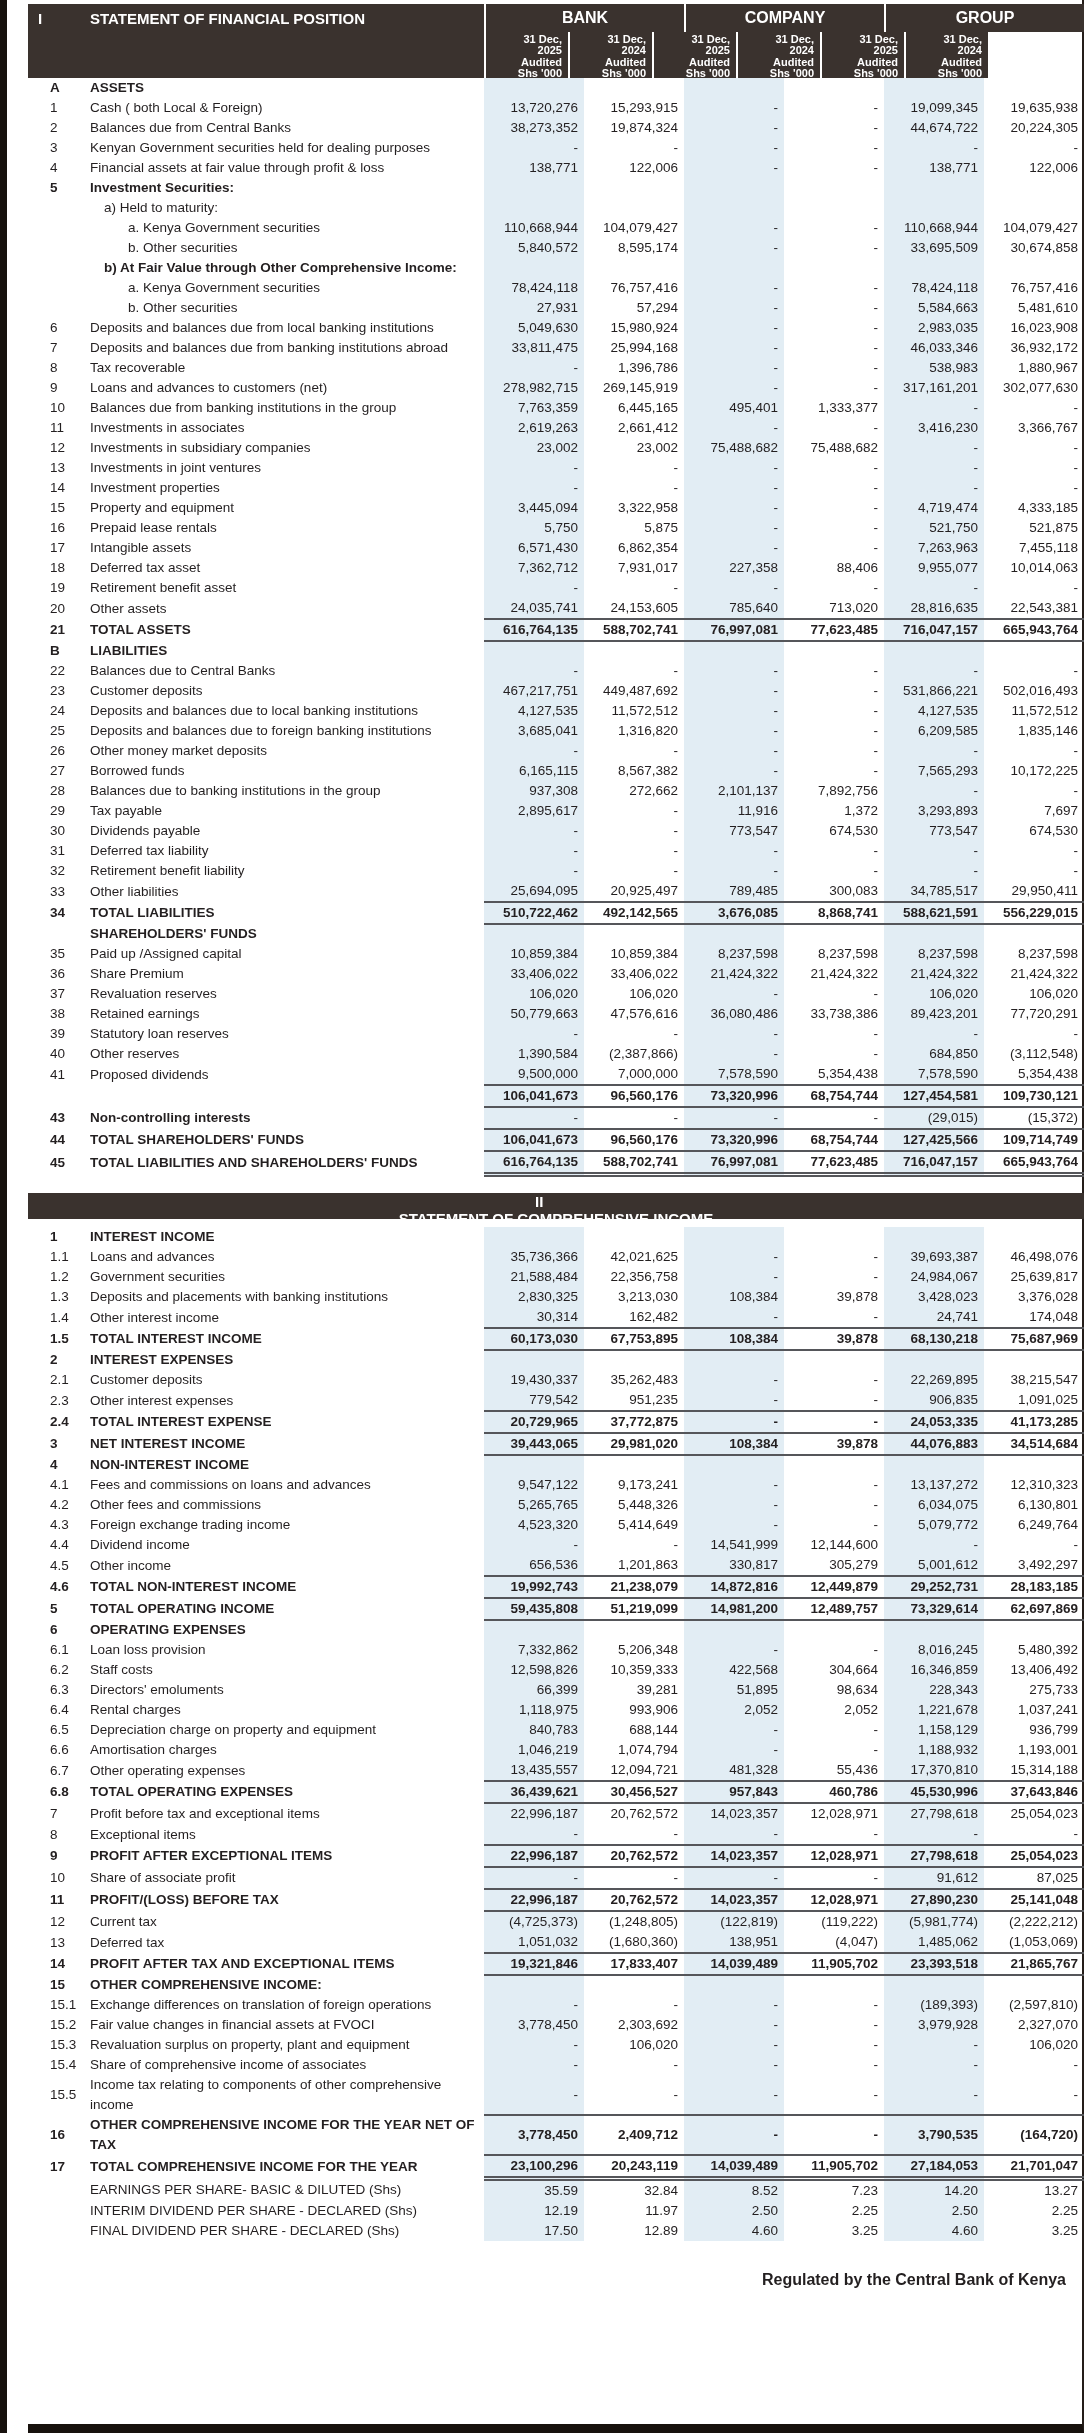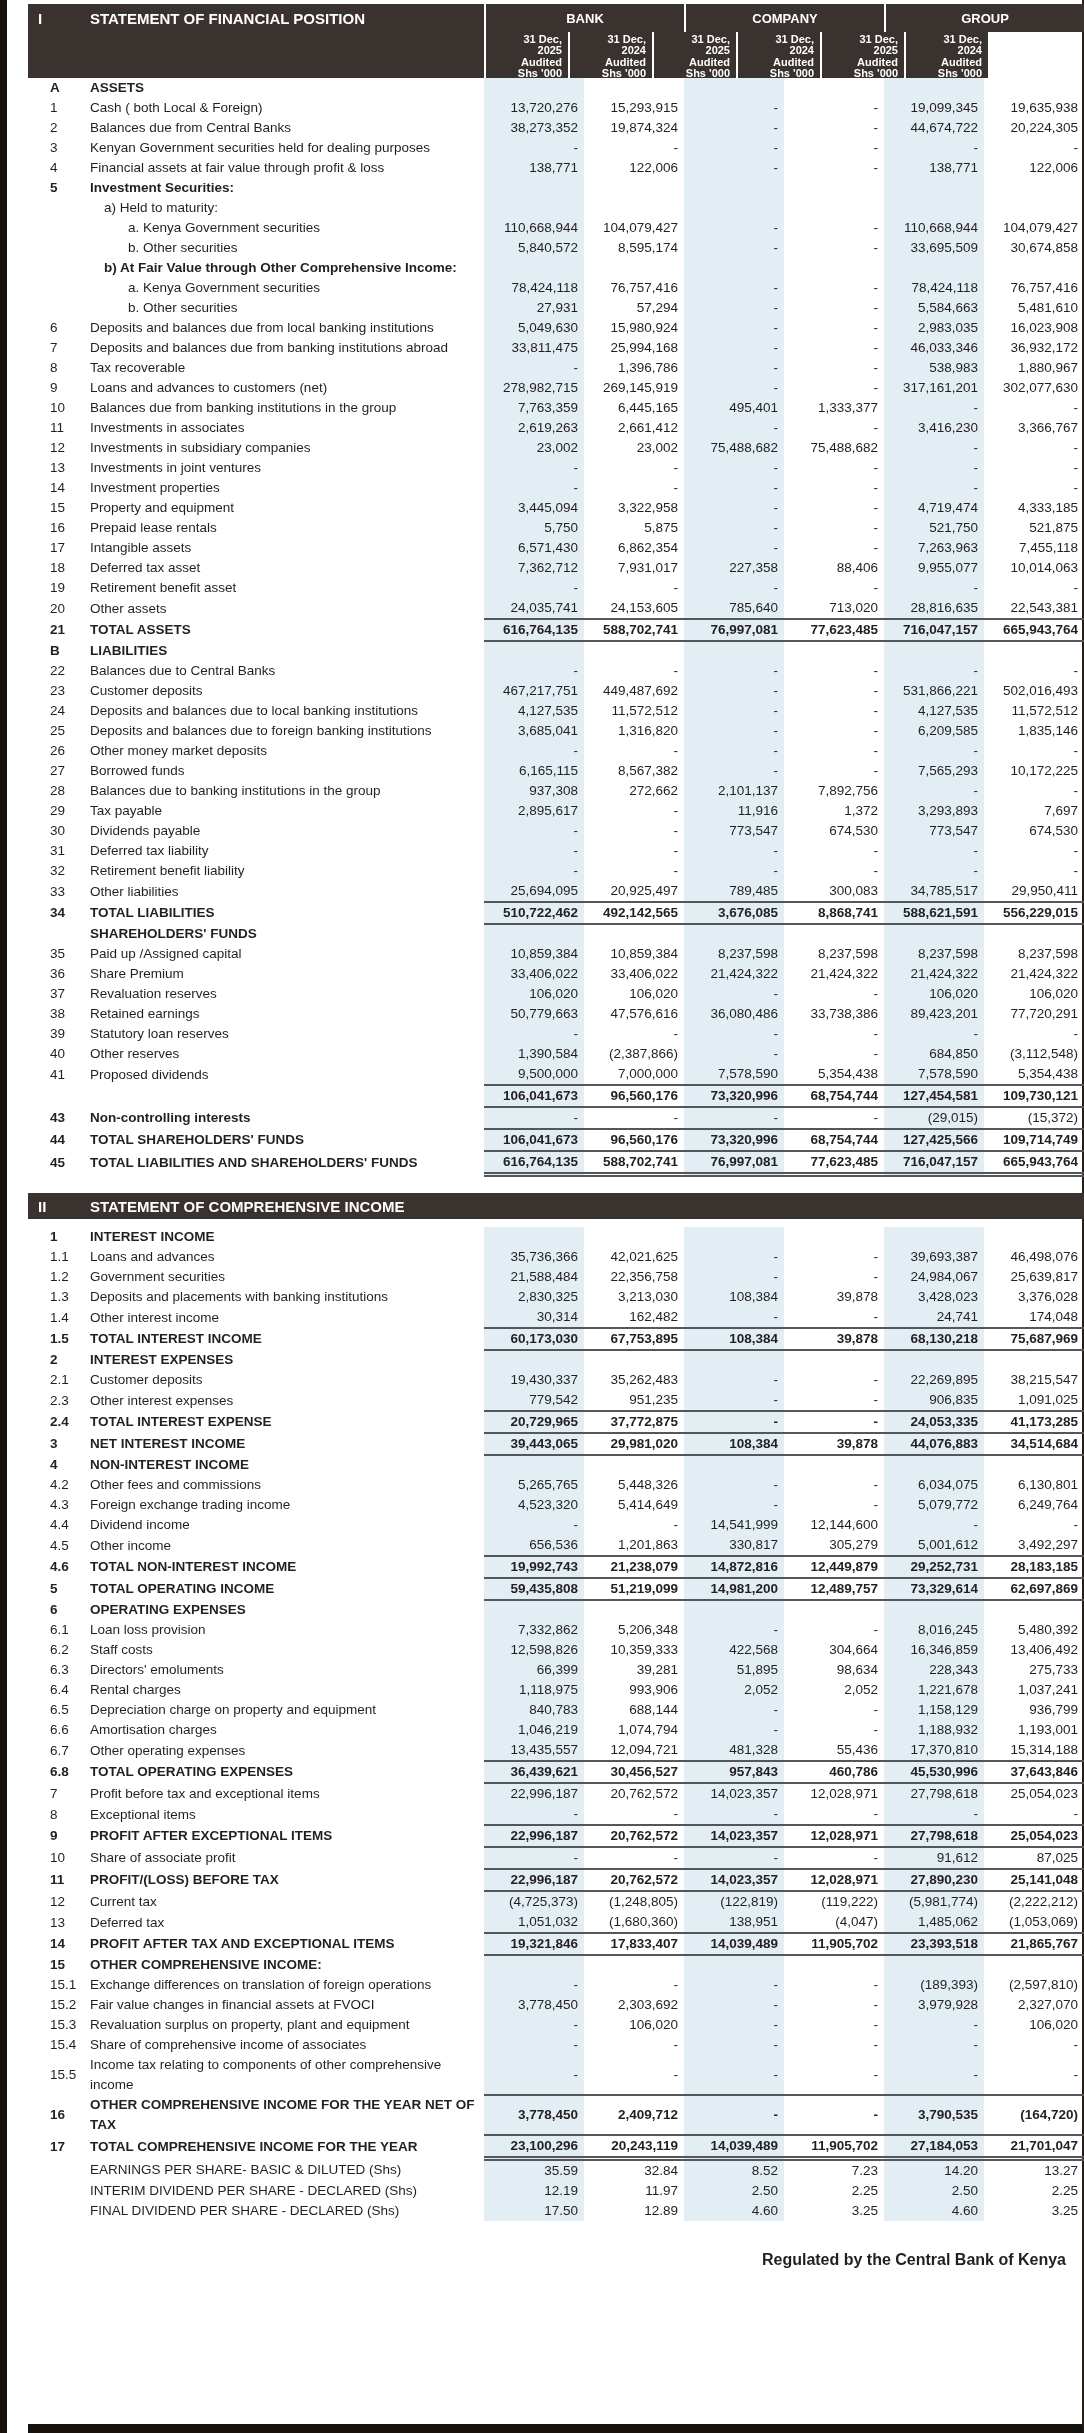--- a/index.html
+++ b/index.html
@@ -11,31 +11,31 @@
   .content {
     position:absolute; left:28px; top:0; width:1056px; height:2433px;
     box-sizing:border-box; padding-top:4px;
     border-right:2px solid #241d19; border-bottom:9px solid #17110d;
   }
   
   .hdr-row1 { display:flex; width:1056px; height:28px; }
   .hdr-row1 > div { background:#3a322e; color:#fff; font-weight:700; box-sizing:border-box; }
   .hdr-title-box { width:456px; display:flex; align-items:center; font-size:15px; }
   .hdr-roman { width:52px; padding-left:10px; }
-  .hdr-group { width:200px; border-left:2px solid #fff; display:flex; align-items:center; justify-content:center; font-size:13px; }
+  .hdr-group { width:200px; border-left:2px solid #fff; display:flex; align-items:center; justify-content:center; font-size:16px; }
   .hdr-row2 { display:flex; width:1056px; height:46px; }
   .hdr-row2 > div { background:#3a322e; color:#fff; box-sizing:border-box; }
   .hdr-blank { width:456px; }
   .hdr-date {
     width:84px; border-left:2px solid #fff; font-size:11px; font-weight:700;
     line-height:11.3px; text-align:right; padding:2px 6px 0 0; white-space:pre-line;
   }
   .sec2-bar {
     margin-top:16px; width:1056px; height:26px; background:#3a322e; color:#fff;
-    font-weight:700; font-size:15px; display:flex; align-items:center;
+    font-weight:700; font-size:15px; display:flex; align-items:center;flex-direction:column;
   }
   .sec2-bar .hdr-roman { width:52px; padding-left:10px; }
   
   table { border-collapse:collapse; table-layout:fixed; width:1056px; }
   #table-2 { margin-top:8px; }
   td { padding:0; vertical-align:middle; font-size:13.5px; line-height:20px; }
   td.num { padding-left:22px; overflow:hidden; }
   td.lbl { padding-right:4px; }
   td.lbl.i1 { padding-left:14px; }
   td.lbl.i2 { padding-left:38px; }
@@ -780,20 +780,30 @@
             <td class="num">4</td>
             <td class="lbl">NON-INTEREST INCOME</td>
             <td class="v shade"></td>
             <td class="v"></td>
             <td class="v shade"></td>
             <td class="v"></td>
             <td class="v shade"></td>
             <td class="v"></td>
           </tr>
           <tr>
+            <td class="num">4.1</td>
+            <td class="lbl">Fees and commissions on loans and advances</td>
+            <td class="v shade">9,547,122</td>
+            <td class="v">9,173,241</td>
+            <td class="v shade">-</td>
+            <td class="v">-</td>
+            <td class="v shade">13,137,272</td>
+            <td class="v">12,310,323</td>
+          </tr>
+          <tr>
             <td class="num">4.2</td>
             <td class="lbl">Other fees and commissions</td>
             <td class="v shade">5,265,765</td>
             <td class="v">5,448,326</td>
             <td class="v shade">-</td>
             <td class="v">-</td>
             <td class="v shade">6,034,075</td>
             <td class="v">6,130,801</td>
           </tr>
           <tr>

